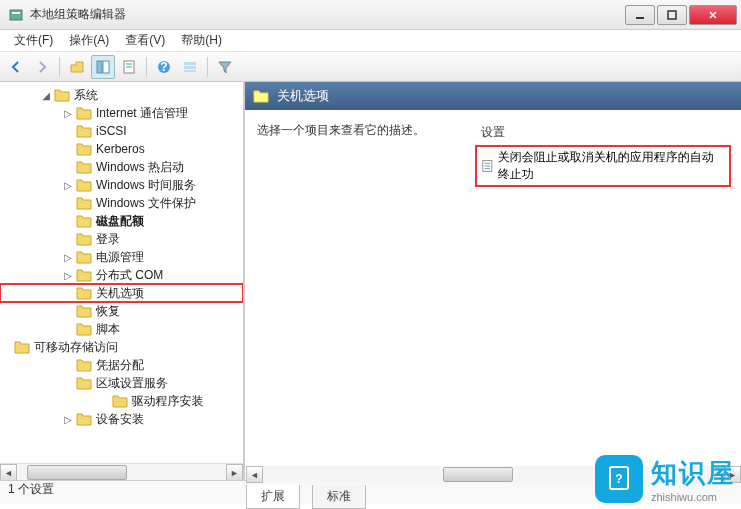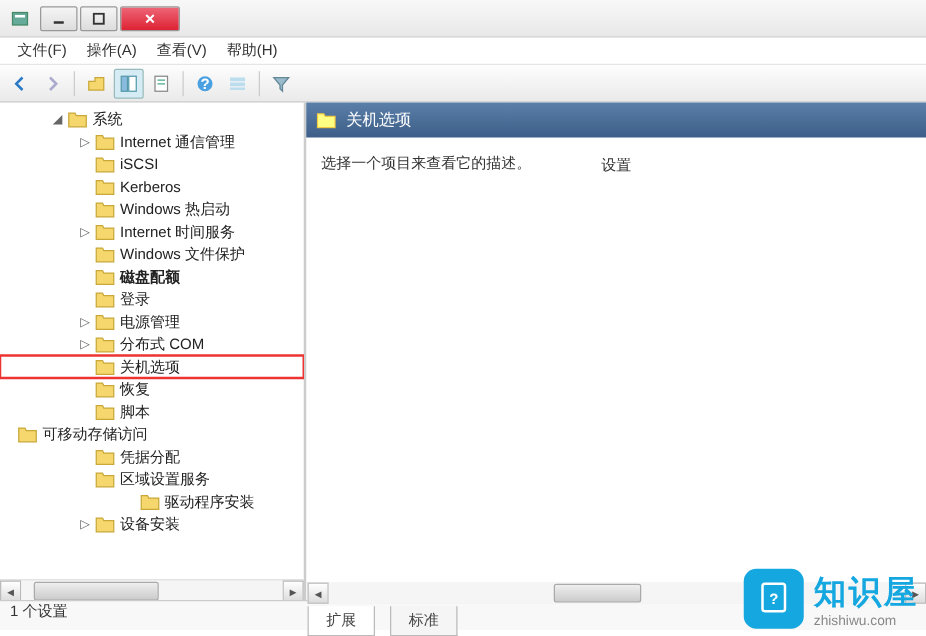--- a/index.html
+++ b/index.html
@@ -63,20 +63,21 @@
 </head>
 <body>
 
 <div class="titlebar">
   <span class="titlebar-icon">
     <svg viewBox="0 0 16 16">
         <rect x="2" y="3" width="12" height="10" fill="#6a9" stroke="#486"></rect>
         <rect x="4" y="5" width="8" height="2" fill="#fff"></rect>
       </svg>
   </span>
+  <span class="titlebar-title">本地组策略编辑器</span>
   <div class="win-btns">
     <div class="win-btn" title="最小化">
         <svg viewBox="0 0 10 10">
           <line x1="1" y1="8" x2="9" y2="8" stroke="#333" stroke-width="2"></line>
         </svg>
       </div>
     <div class="win-btn" title="最大化">
         <svg viewBox="0 0 10 10">
           <rect x="1" y="1" width="8" height="8" fill="none" stroke="#333" stroke-width="1.5"></rect>
         </svg>
@@ -185,21 +186,21 @@
           <svg class="folder-icon" viewBox="0 0 16 14">
             <path d="M1 2 L6 2 L7 4 L15 4 L15 13 L1 13 Z" fill="#f5d76e" stroke="#c9a838"></path>
           </svg>
           <span class="tree-label">Windows 热启动</span>
         </div>
         <div class="tree-node" style="padding-left: 62px;">
           <span class="tree-toggle">▷</span>
           <svg class="folder-icon" viewBox="0 0 16 14">
             <path d="M1 2 L6 2 L7 4 L15 4 L15 13 L1 13 Z" fill="#f5d76e" stroke="#c9a838"></path>
           </svg>
-          <span class="tree-label">Internet 时间服务</span>
+          <span class="tree-label">Windows 时间服务</span>
         </div>
         <div class="tree-node" style="padding-left: 62px;">
           <span class="tree-toggle empty">▷</span>
           <svg class="folder-icon" viewBox="0 0 16 14">
             <path d="M1 2 L6 2 L7 4 L15 4 L15 13 L1 13 Z" fill="#f5d76e" stroke="#c9a838"></path>
           </svg>
           <span class="tree-label">Windows 文件保护</span>
         </div>
         <div class="tree-node" style="padding-left: 62px; font-weight: bold;">
           <span class="tree-toggle empty">▷</span>
@@ -299,20 +300,31 @@
     <div class="detail-header">
       <svg class="folder-icon" viewBox="0 0 16 14">
           <path d="M1 2 L6 2 L7 4 L15 4 L15 13 L1 13 Z" fill="#f5d76e" stroke="#c9a838"></path>
         </svg>
       <span class="detail-header-title">关机选项</span>
     </div>
     <div class="detail-body">
       <div class="detail-desc">选择一个项目来查看它的描述。</div>
       <div class="detail-list">
         <div class="list-header">设置</div>
+        <div id="settings-items">
+            <div class="list-item highlighted">
+              <svg class="setting-icon" viewBox="0 0 14 14">
+                <rect x="2" y="1" width="10" height="12" fill="#fff" stroke="#888"></rect>
+                <line x1="4" y1="4" x2="10" y2="4" stroke="#59a"></line>
+                <line x1="4" y1="7" x2="10" y2="7" stroke="#59a"></line>
+                <line x1="4" y1="10" x2="10" y2="10" stroke="#59a"></line>
+              </svg>
+              <span>关闭会阻止或取消关机的应用程序的自动终止功</span>
+            </div>
+          </div>
       </div>
     </div>
   </div>
 </div>
 
 <div class="detail-scroll-h">
   <div class="scroll-btn">◄</div>
   <div class="scroll-track">
       <div class="scroll-thumb" style="left:180px;width:70px"></div>
     </div>

